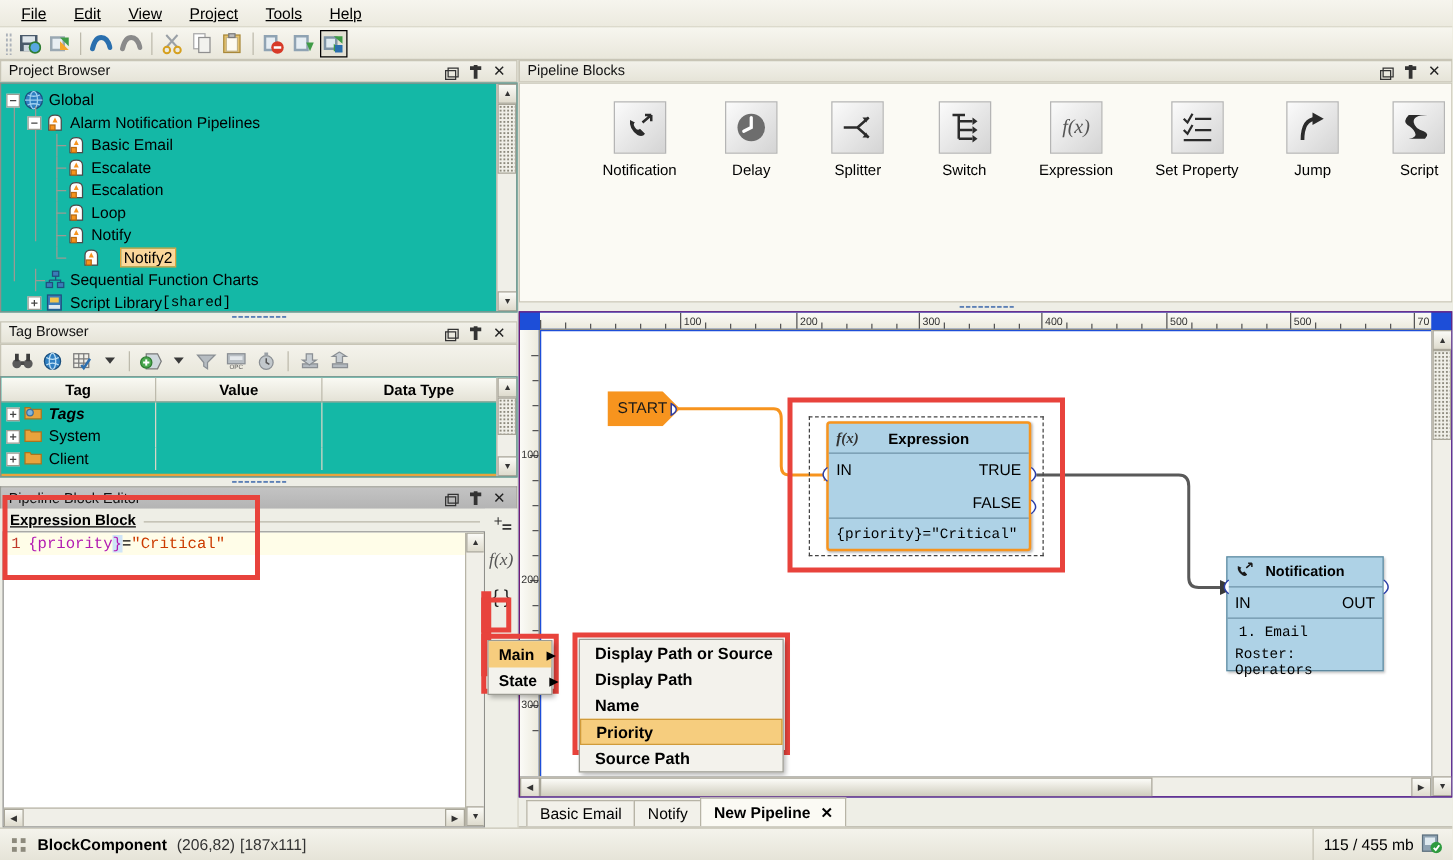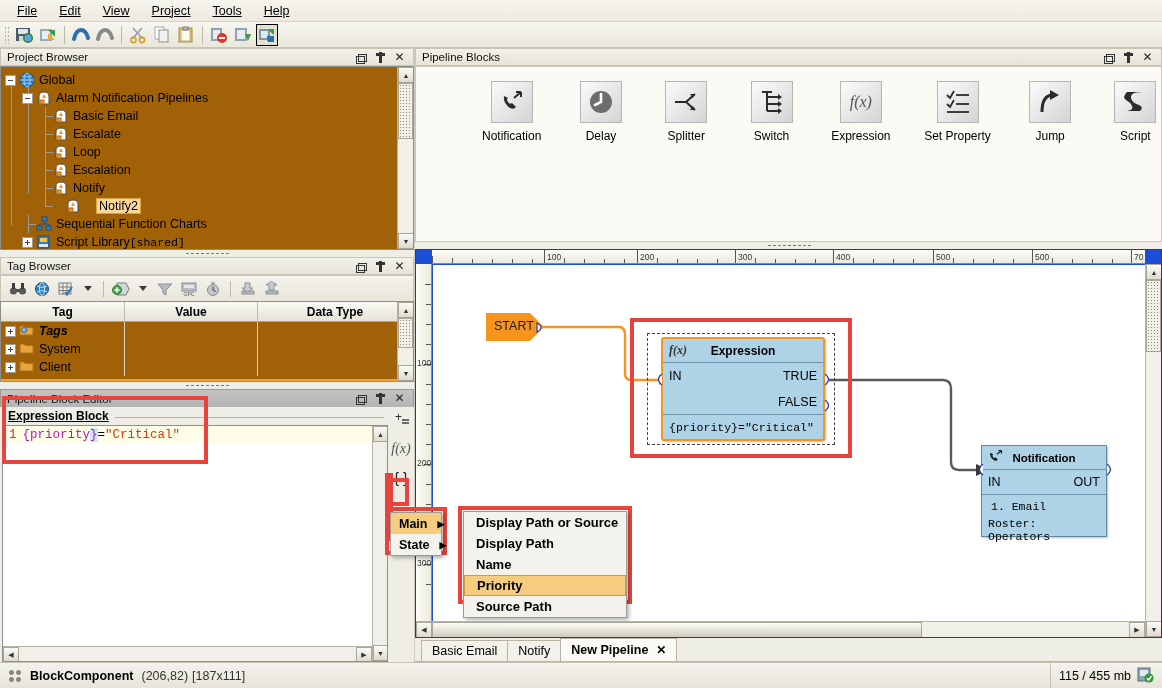--- a/index.html
+++ b/index.html
@@ -80,21 +80,21 @@
   .ic-float::after { content: ""; position: absolute; left: 0px; top: 4px;
     width: 7px; height: 6px; border: 1px solid #333; background: inherit; }
   .ic-pin::before { content: ""; position: absolute; left: 4px; top: 0;
     width: 3px; height: 11px; background: #333; }
   .ic-pin::after { content: ""; position: absolute; left: 1px; top: 1px;
     width: 9px; height: 3px; background: #333; }
   .ic-x { font-size: 12px; line-height: 11px; text-align: center; color: #222;
     font-family: "Liberation Sans", sans-serif; }
   .ic-x::before { content: "\2715"; }
 
-  .panel-body { background: #a16207; border: 1px solid #8f8f8a;
+  .panel-body { background: #14b8a6; border: 1px solid #8f8f8a;
     flex: 1; min-height: 0; position: relative; overflow: hidden; }
 
   
   .tree { padding: 4px 0 0 4px; font-size: 12.5px; position: relative;
     height: 100%; overflow: hidden; }
   .tnode { display: flex; align-items: center; height: 18px;
     white-space: nowrap; }
   .tog { width: 11px; height: 11px; border: 1px solid #9b9b93; background: #fff;
     position: relative; margin-right: 3px; flex: none; }
   .tog::before { content: ""; position: absolute; left: 2px; top: 4px;
@@ -419,33 +419,33 @@
 
             <div class="tnode" style="padding-left:34px;">
               <span class="tline"></span>
               <span class="ticon">
                 <svg width="16" height="16" viewBox="0 0 16 16">
                     <path d="M3 14 L3 6 Q3 2 8 2 Q13 2 13 6 L13 14 Z" fill="#fdfdfd" stroke="#4a4a4a"></path>
                     <path d="M8 4 L10 8 L6 8 Z" fill="#f7941e"></path>
                     <rect x="4" y="10" width="4" height="4" fill="#f7941e" stroke="#b96c10"></rect>
                   </svg>
               </span>
-              <span class="tlabel">Loop</span>
+              <span class="tlabel">Escalation</span>
             </div>
 
             <div class="tnode" style="padding-left:34px;">
               <span class="tline"></span>
               <span class="ticon">
                 <svg width="16" height="16" viewBox="0 0 16 16">
                     <path d="M3 14 L3 6 Q3 2 8 2 Q13 2 13 6 L13 14 Z" fill="#fdfdfd" stroke="#4a4a4a"></path>
                     <path d="M8 4 L10 8 L6 8 Z" fill="#f7941e"></path>
                     <rect x="4" y="10" width="4" height="4" fill="#f7941e" stroke="#b96c10"></rect>
                   </svg>
               </span>
-              <span class="tlabel">Escalation</span>
+              <span class="tlabel">Loop</span>
             </div>
 
             <div class="tnode" style="padding-left:34px;">
               <span class="tline"></span>
               <span class="ticon">
                 <svg width="16" height="16" viewBox="0 0 16 16">
                     <path d="M3 14 L3 6 Q3 2 8 2 Q13 2 13 6 L13 14 Z" fill="#fdfdfd" stroke="#4a4a4a"></path>
                     <path d="M8 4 L10 8 L6 8 Z" fill="#f7941e"></path>
                     <rect x="4" y="10" width="4" height="4" fill="#f7941e" stroke="#b96c10"></rect>
                   </svg>

